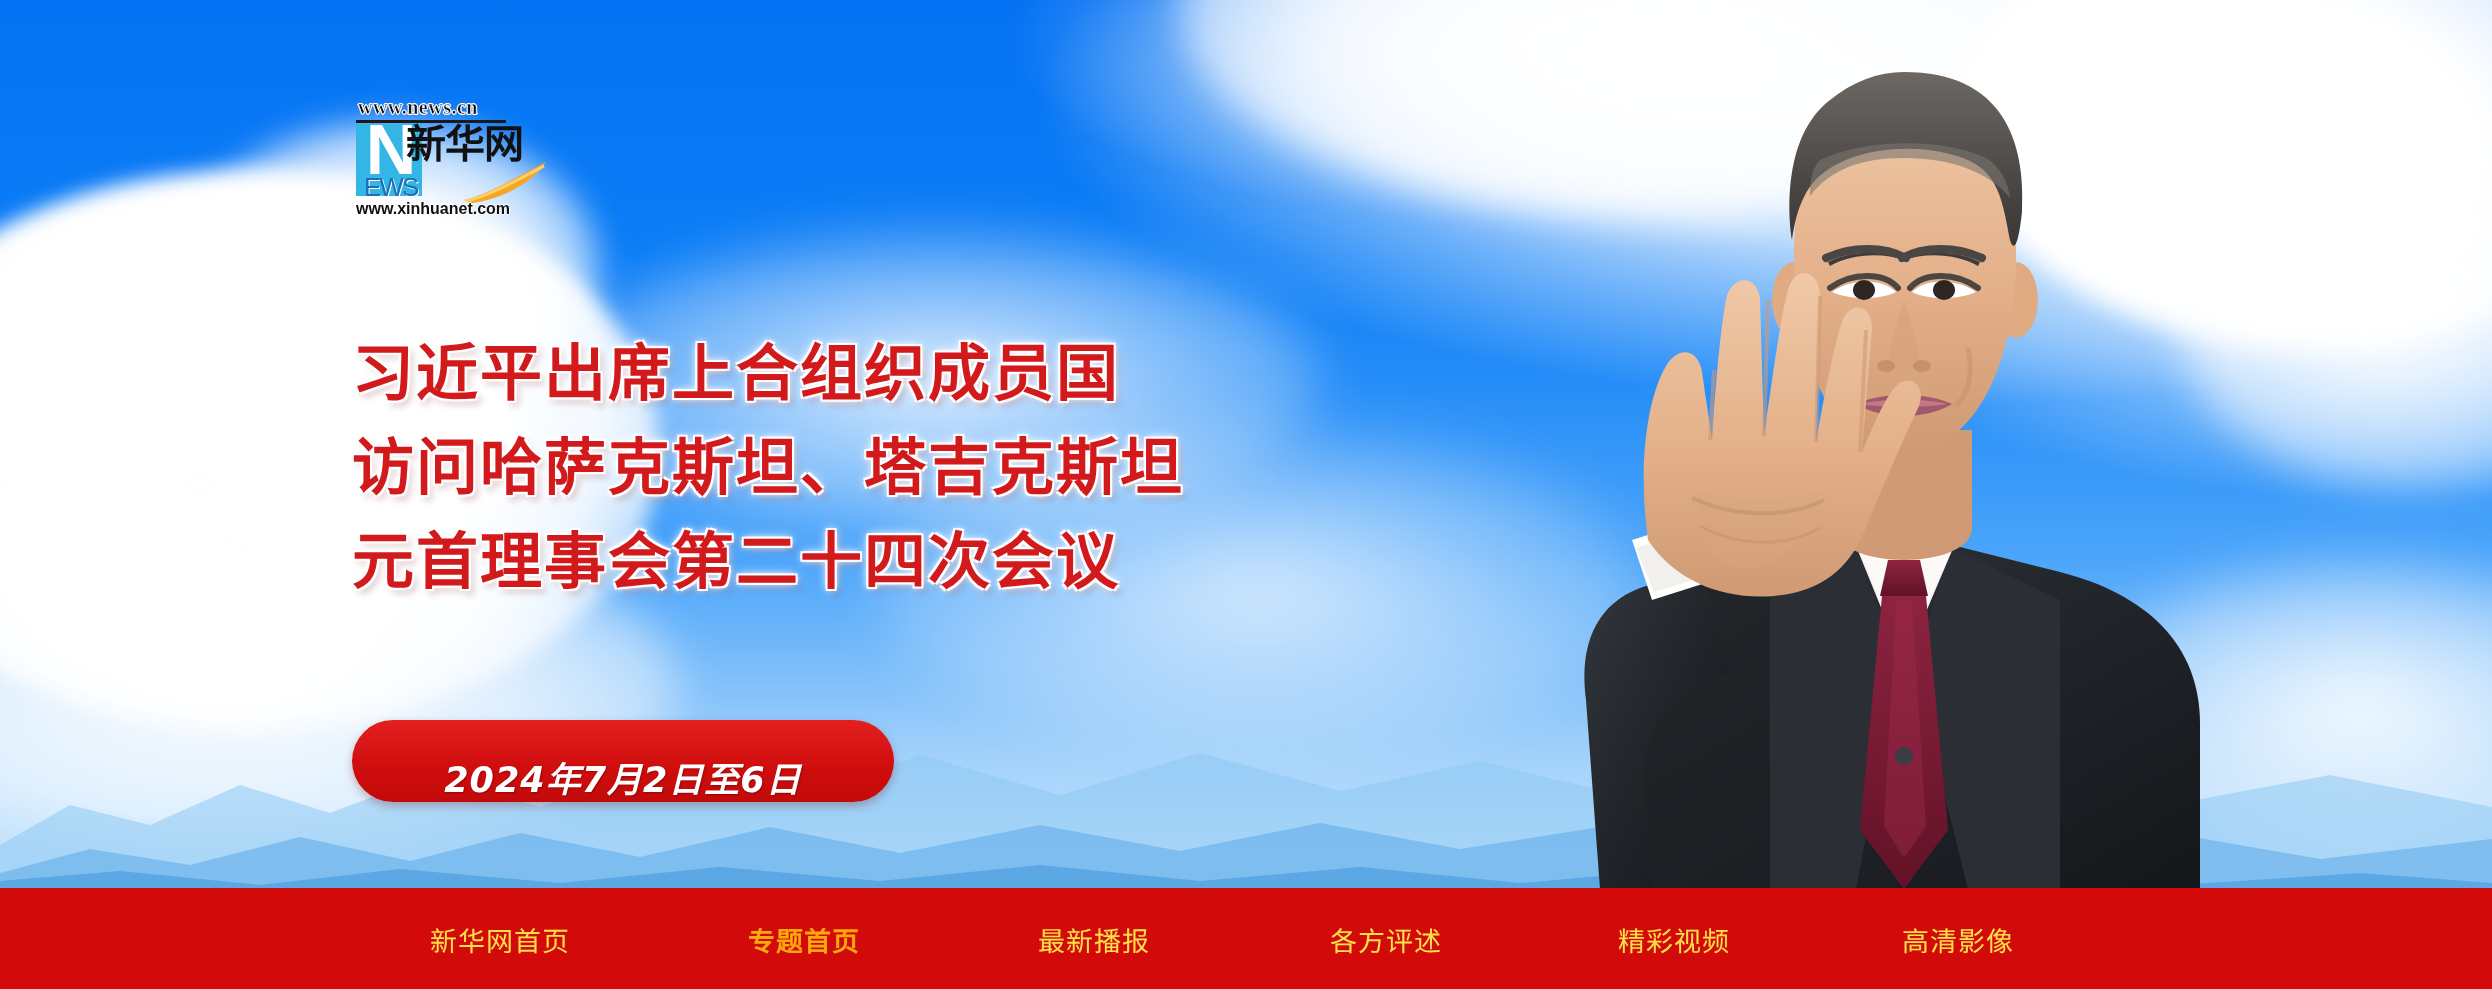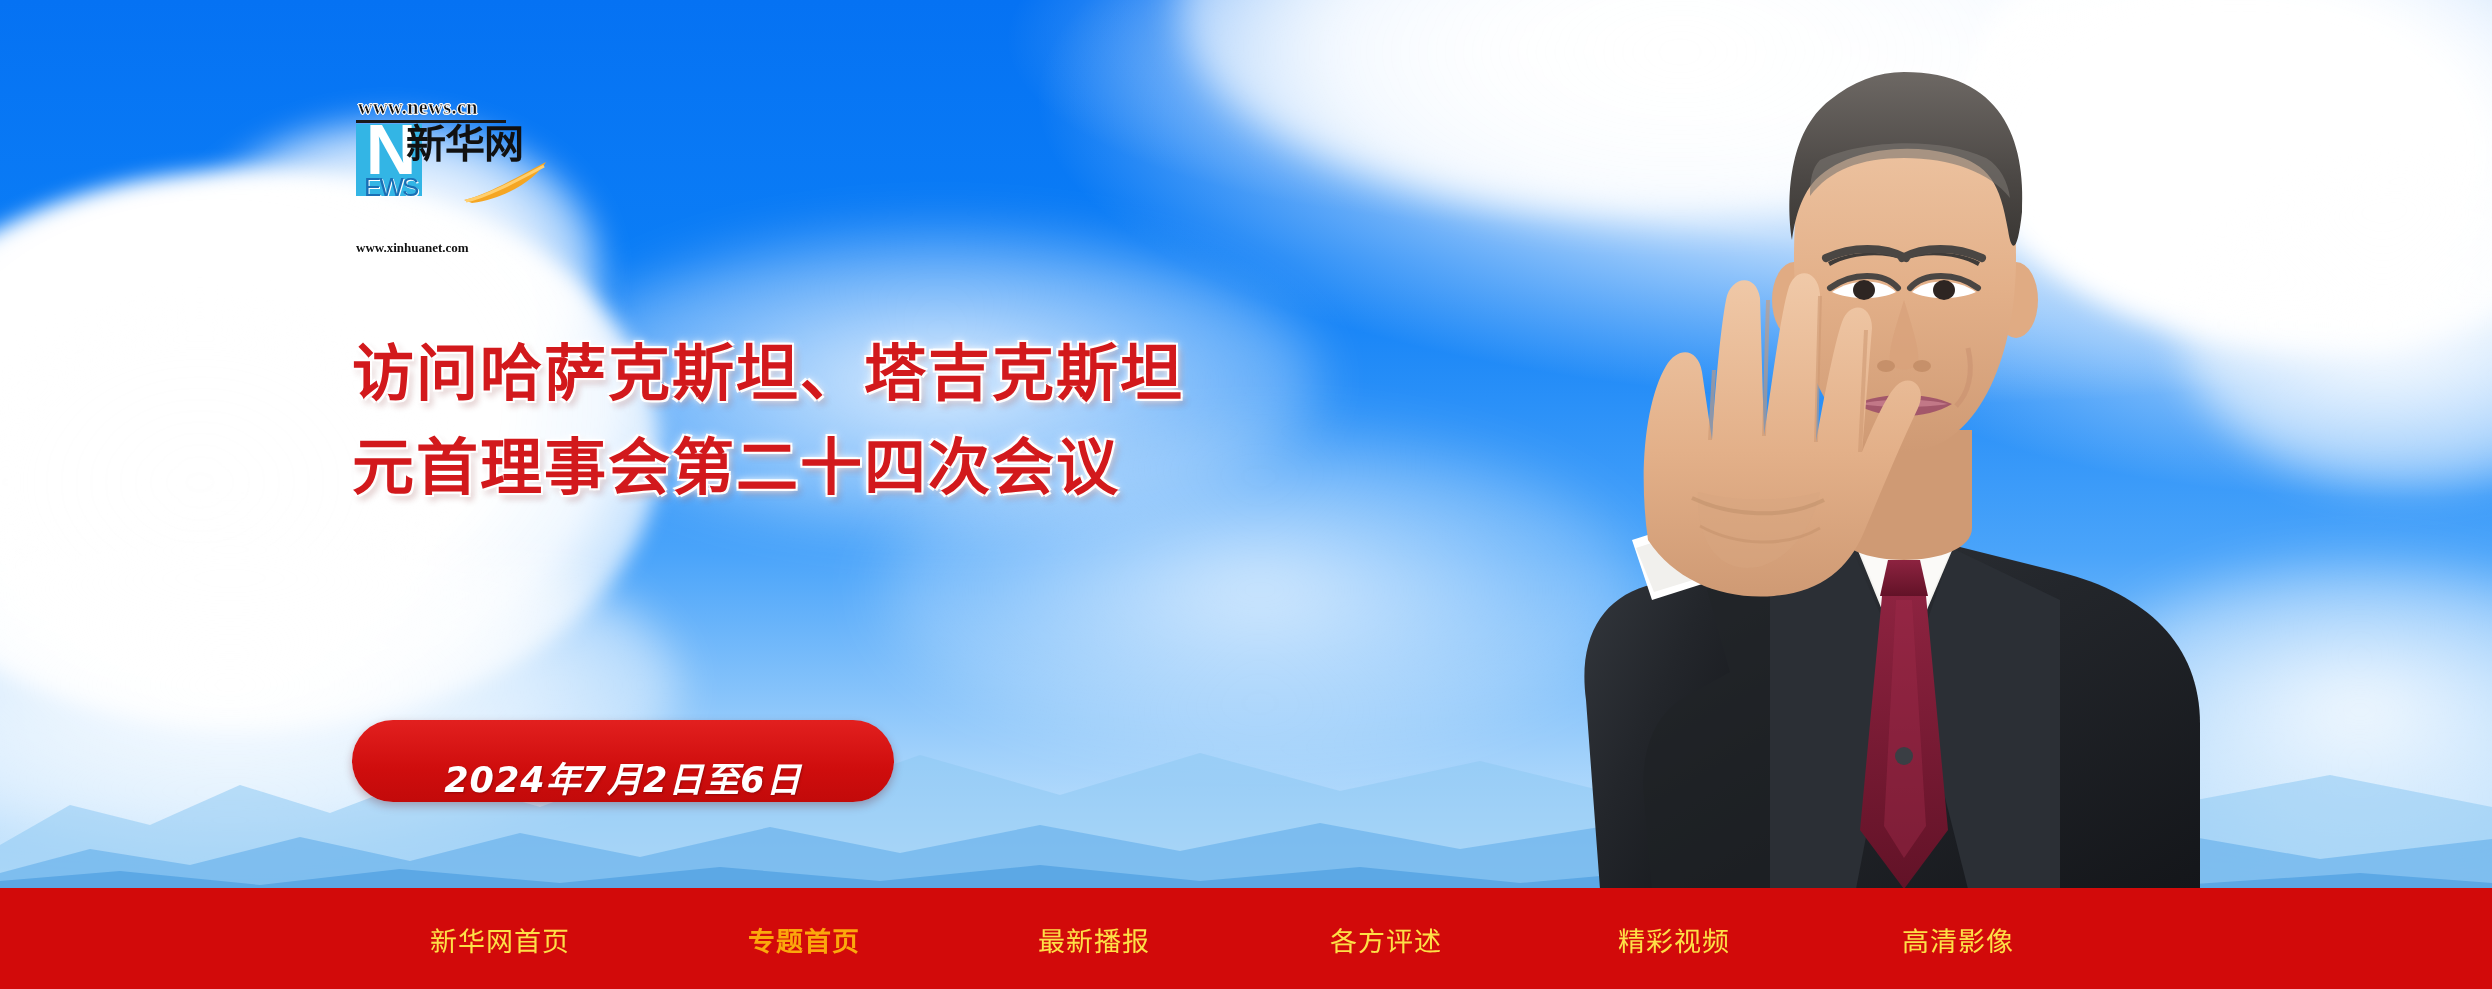--- a/index.html
+++ b/index.html
@@ -121,24 +121,23 @@
     font-weight:normal; font-size:26px; line-height:42px;
     color:#1a6fb5; letter-spacing:-2px;
     text-shadow:1px 1px 0 #fff;
   }
   .logo-swoosh{
     position:absolute; left:112px; top:64px; width:86px; height:44px;
     overflow:visible;
   }
   .logo-url-bot{
     position:absolute; left:6px; top:104px;
-    font-family:Liberation Serif, serif;
-    font-weight:bold; font-size:13px; color:#111;
+    font-family:Liberation Sans, sans-serif;
+    font-weight:bold; font-size:16px; color:#111;
     text-shadow:0 1px 0 #fff, 1px 0 0 #fff, -1px 0 0 #fff, 0 -1px 0 #fff;
-    margin-top:40px;
   }
 
   
   #title-block{
     position:absolute; left:352px; top:336px; width:1060px;
   }
   .title-line{
     font-family:"DejaVu Sans","Liberation Sans",sans-serif;
     font-weight:bold;
     font-size:62px;
@@ -241,20 +240,21 @@
     <div class="logo-swoosh">
       <svg viewBox="0 0 86 44" aria-hidden="true">
         <path d="M2,40 C22,36 50,20 84,2 C76,16 48,38 10,43 Z" fill="#f5a623"></path>
         <path d="M4,41 C24,37 52,22 82,6" stroke="#ffcf6e" stroke-width="3" fill="none"></path>
       </svg>
     </div>
     <div class="logo-url-bot">www.xinhuanet.com</div>
   </div>
 
   <div id="title-block">
+    <div class="title-line">习近平出席上合组织成员国</div>
     <div class="title-line">访问哈萨克斯坦、塔吉克斯坦</div>
     <div class="title-line">元首理事会第二十四次会议</div>
   </div>
 
   <div id="date-badge">
     <span>2024年7月2日至6日</span>
   </div>
 
   <div id="portrait">
     <svg viewBox="0 0 960 889" preserveAspectRatio="xMidYMax meet" aria-hidden="true">

